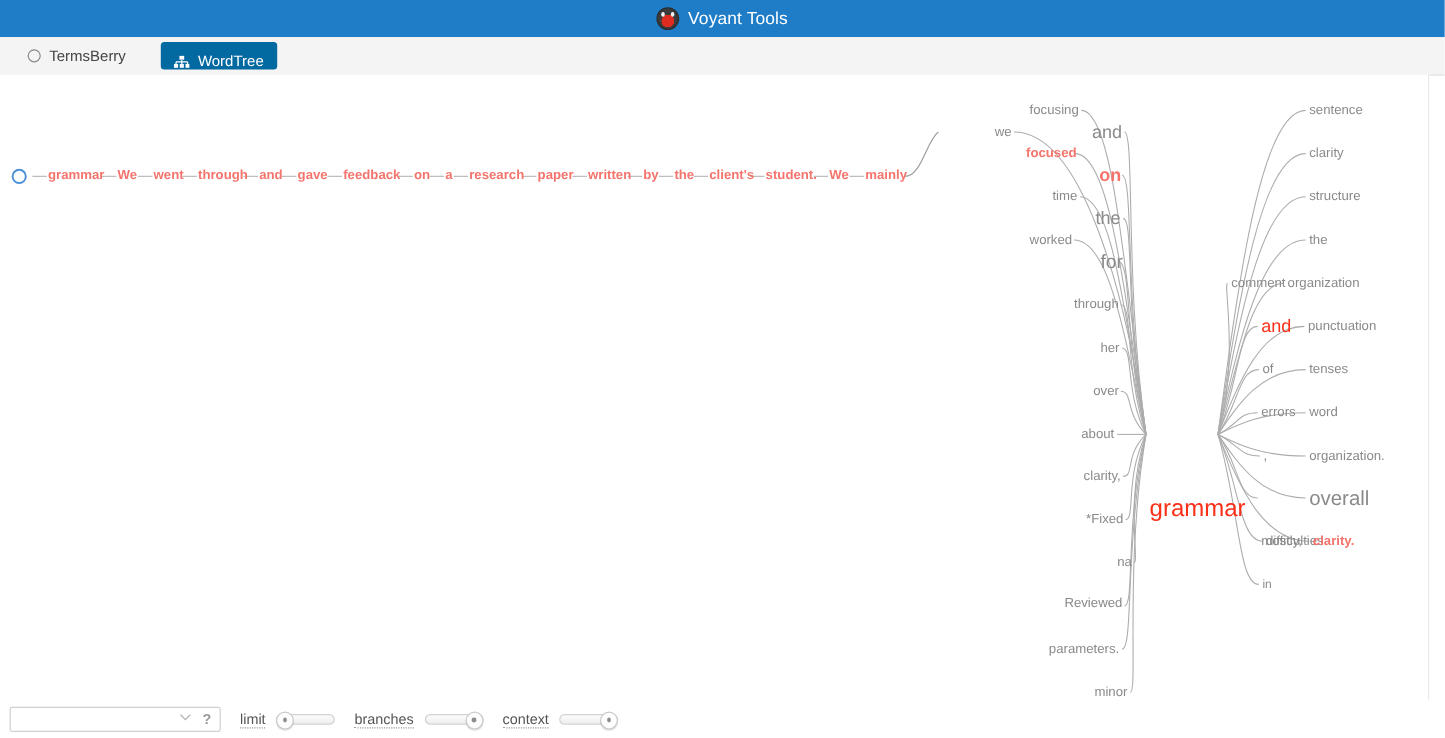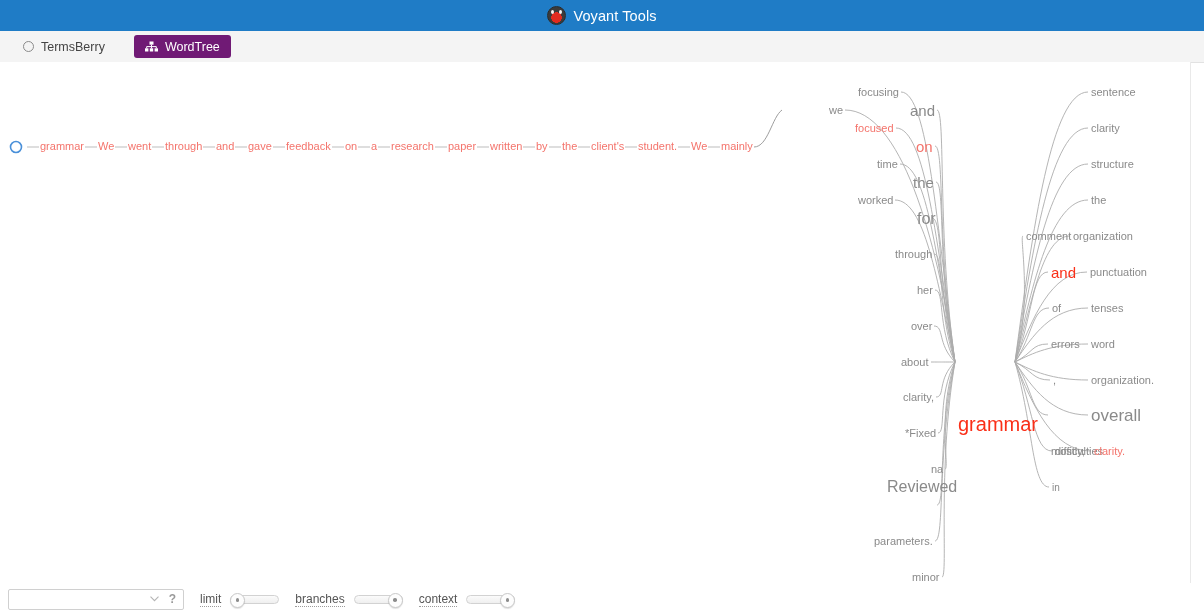--- a/index.html
+++ b/index.html
@@ -39,21 +39,21 @@
     position: absolute; left: 0; top: 31px; width: 1204px; height: 31px;
     background: #f4f4f4; border-bottom: 1px solid #e2e2e2;
     display: flex; align-items: center;
   }
   .tab {
     display: flex; align-items: center; gap: 7px;
     height: 23px; padding: 0 11px; margin-left: 12px;
     border-radius: 3px; font-size: 12.5px; color: #444; cursor: default;
     white-space: nowrap;
   }
-  .tab.active { background: #701a75; color: #fff; margin-left: 18px; }
+  .tab.active { background: #0369a1; color: #fff; margin-left: 18px; align-items: flex-end; }
   .radio-circle {
     width: 11px; height: 11px; border-radius: 50%;
     border: 1.4px solid #8a8a8a; box-sizing: border-box;
   }
   .tree-icon { display:block; }
   .help-q {
     position: absolute; right: 14px; top: 38px;
     color: #4a90d9; font-size: 14px; font-weight: bold; cursor: default;
   }
 
@@ -62,21 +62,21 @@
     position: absolute; left: 0; top: 62px; width: 1190px; height: 521px;
     background: #fff; border-right: 1px solid #e9e9e9; overflow: hidden;
   }
   .canvas svg { position: absolute; left: 0; top: 0; }
 
   .wt-label {
     position: absolute; white-space: nowrap;
     font-family: "Liberation Sans", sans-serif;
     color: #8a8a8a; font-size: 11px; line-height: 11px;
   }
-  .wt-label.red { color: #f4746c; }
+  .wt-label.red { color: #f4746c; font-weight: bold; }
   .wt-label.red-strong { color: #fa2f18; }
 
   
   .toolbar {
     position: absolute; left: 0; bottom: 0; width: 1204px; height: 32px;
     background: #ffffff;
     display: flex; align-items: center;
   }
   .search-box {
     position: relative; margin-left: 8px;
@@ -249,21 +249,21 @@
         <div class="wt-label" style="font-size: 15px; line-height: 15px; left: 913px; top: 112.5px;">the</div>
         <div class="wt-label" style="font-size: 11px; line-height: 11px; left: 858px; top: 132.5px;">worked</div>
         <div class="wt-label" style="font-size: 16px; line-height: 11px; left: 917px; top: 150.5px;">for</div>
         <div class="wt-label" style="font-size: 11px; line-height: 11px; left: 895px; top: 186.5px;">through</div>
         <div class="wt-label" style="font-size: 11px; line-height: 11px; left: 917px; top: 222.5px;">her</div>
         <div class="wt-label" style="font-size: 11px; line-height: 11px; left: 911px; top: 258.5px;">over</div>
         <div class="wt-label" style="font-size: 11px; line-height: 11px; left: 901px; top: 294.5px;">about</div>
         <div class="wt-label" style="font-size: 11px; line-height: 11px; left: 903px; top: 329.5px;">clarity,</div>
         <div class="wt-label" style="font-size: 11px; line-height: 11px; left: 905px; top: 365.5px;">*Fixed</div>
         <div class="wt-label" style="font-size: 11px; line-height: 11px; left: 931px; top: 401.5px;">na</div>
-        <div class="wt-label" style="font-size: 16px; line-height: 11px; left: 887px; top: 419px;">Reviewed</div>
+        <div class="wt-label" style="font-size: 11px; line-height: 11px; left: 887px; top: 436px;">Reviewed</div>
         <div class="wt-label" style="font-size: 11px; line-height: 11px; left: 874px; top: 473.5px;">parameters.</div>
         <div class="wt-label" style="font-size: 11px; line-height: 11px; left: 912px; top: 509.5px;">minor</div>
       </div>
     <div id="right-words">
         <div class="wt-label" style="font-size: 11px; line-height: 11px; left: 1091px; top: 24.5px;">sentence</div>
         <div class="wt-label" style="font-size: 11px; line-height: 11px; left: 1091px; top: 60.5px;">clarity</div>
         <div class="wt-label" style="font-size: 11px; line-height: 11px; left: 1091px; top: 96.5px;">structure</div>
         <div class="wt-label" style="font-size: 11px; line-height: 11px; left: 1091px; top: 132.5px;">the</div>
         <div class="wt-label" style="font-size: 11px; line-height: 11px; left: 1026px; top: 168.5px;">comment</div>
         <div class="wt-label" style="font-size: 11px; line-height: 11px; left: 1073px; top: 168.5px;">organization</div>

